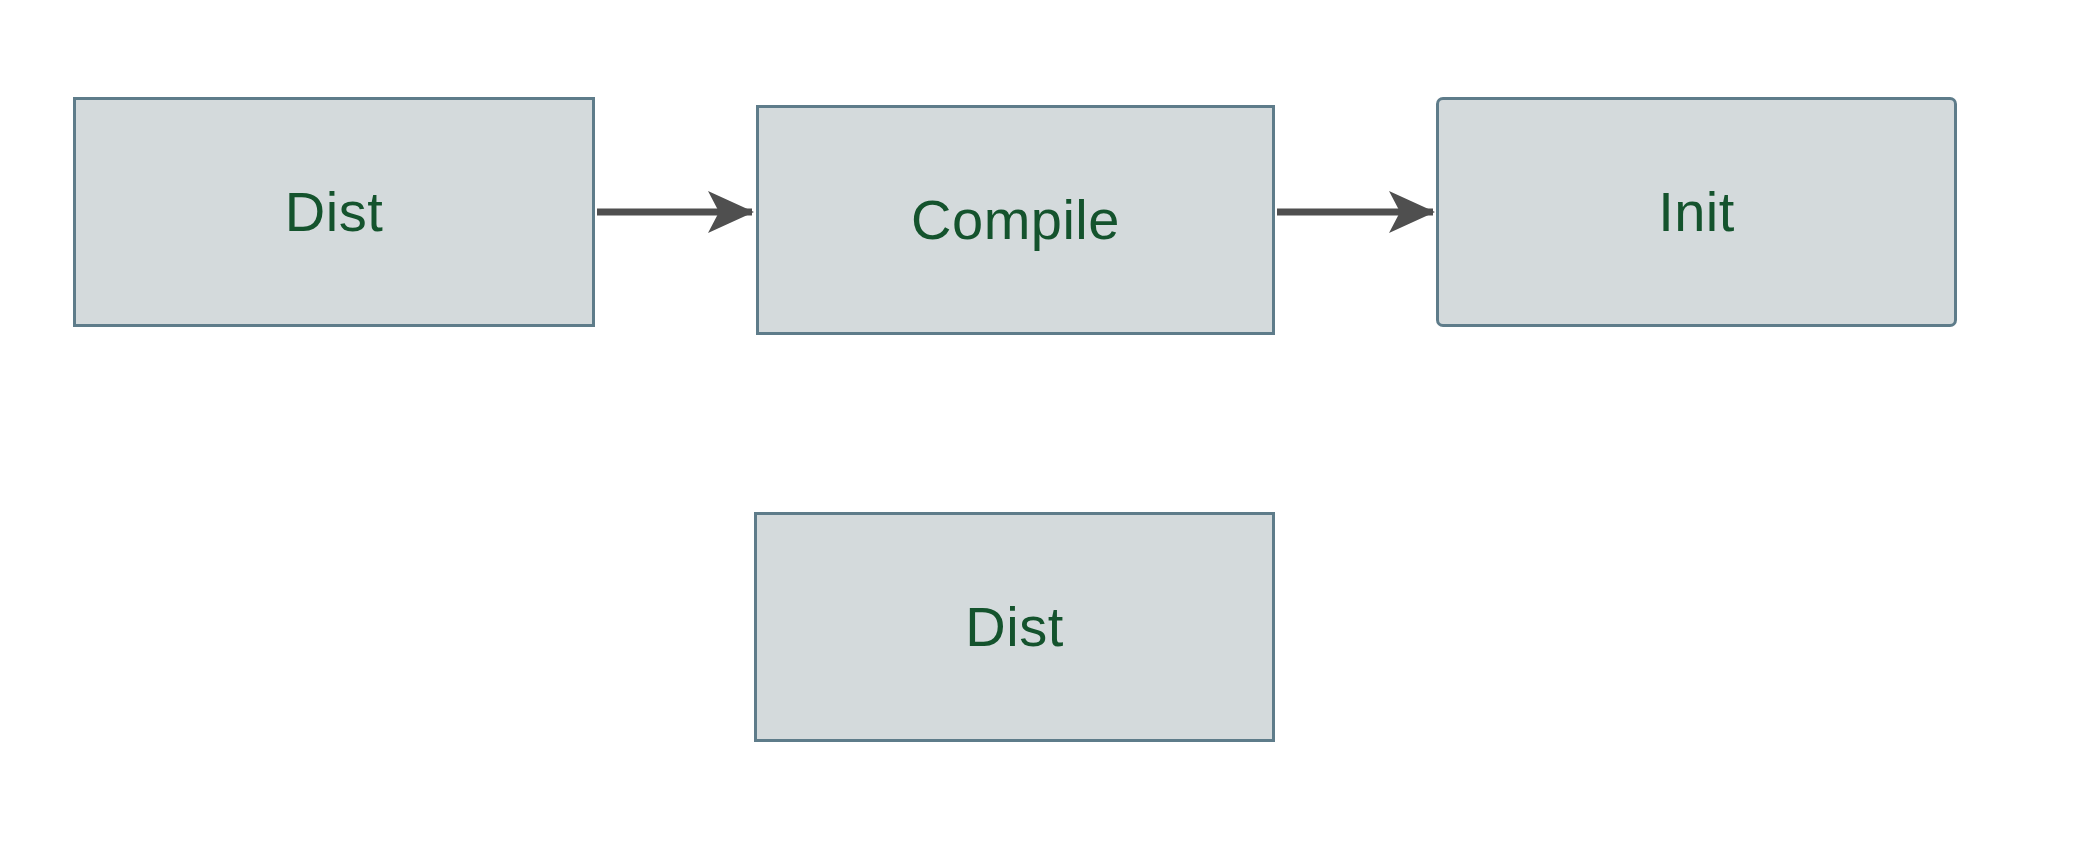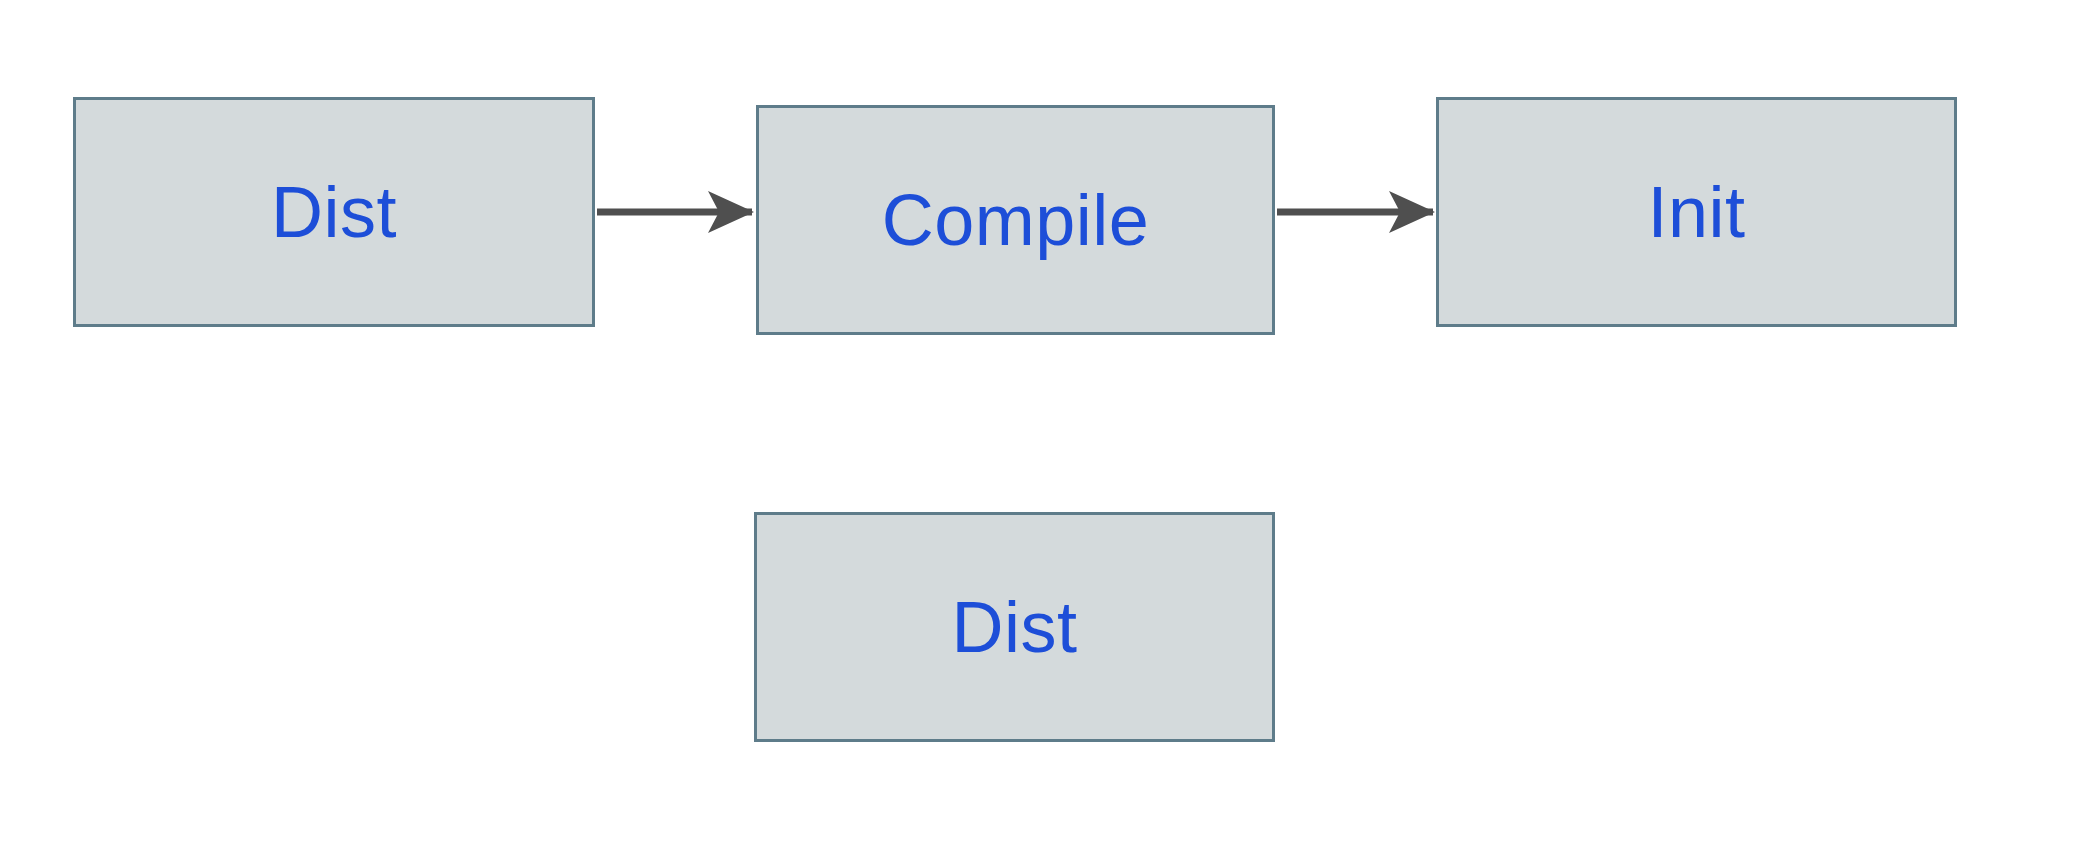--- a/index.html
+++ b/index.html
@@ -18,30 +18,30 @@
   .node {
     position: absolute;
     box-sizing: border-box;
     background: #d4dadc;
     border: 3px solid #5e7c8a;
     display: flex;
     align-items: center;
     justify-content: center;
   }
   .node-label {
-    font-size: 72px;
+    font-size: 56px;
     line-height: 1;
-    color: #1d4ed8;
+    color: #14532d;
     letter-spacing: 0.5px;
     white-space: nowrap;
     pointer-events: none;
   }
   .node-dist    { left: 73px;   top: 97px;  width: 522px; height: 230px; }
   .node-compile { left: 756px;  top: 105px;  width: 519px; height: 230px; }
-  .node-init    { left: 1436px; top: 97px;  width: 521px; height: 230px; }
+  .node-init    { left: 1436px; top: 97px;  width: 521px; height: 230px; border-radius: 7px; }
   .node-clean   { left: 754px;  top: 512px; width: 521px; height: 230px; }
   .edges-overlay {
     position: absolute;
     left: 0;
     top: 0;
     width: 2078px;
     height: 848px;
     pointer-events: none;
   }
   .edges-overlay line { pointer-events: stroke; }

